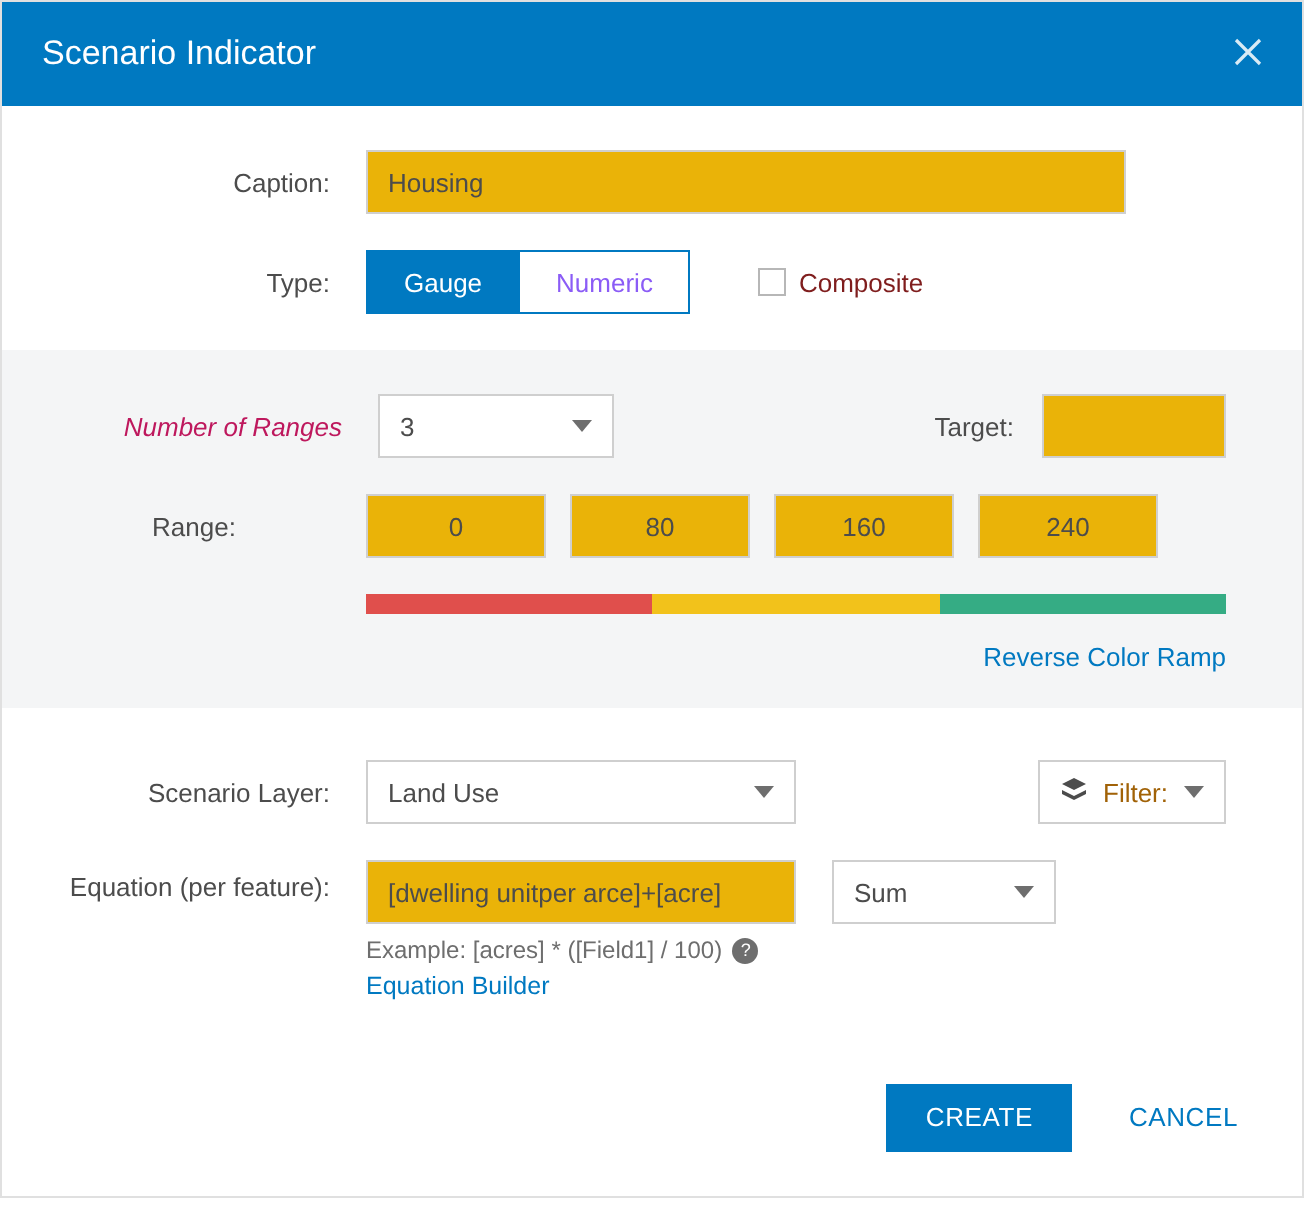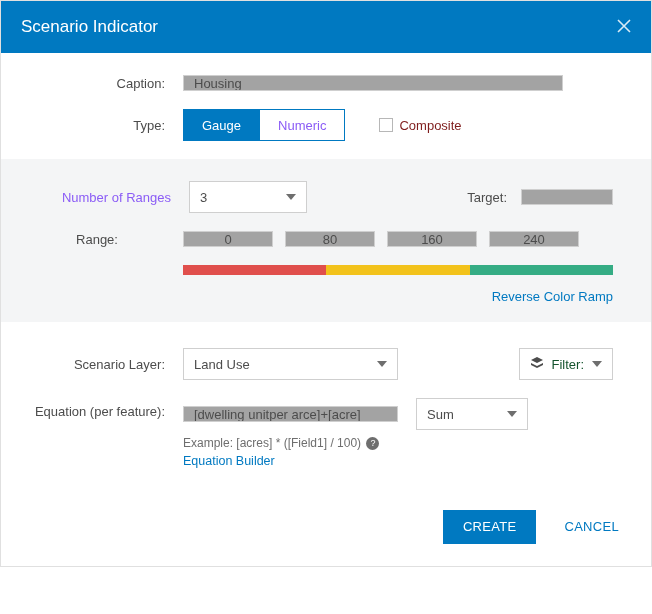--- a/index.html
+++ b/index.html
@@ -47,25 +47,25 @@
     text-align: right;
     color: #4c4c4c;
     padding-right: 18px;
     font-size: 13px;
     flex-shrink: 0;
   }
   .label.top { align-self: flex-start; padding-top: 6px; }
   .field { flex: 1; display: flex; align-items: center; gap: 10px; }
   input[type=text] {
     border: 1px solid #cfcfcf;
-    height: 16px;
+    height: 32px;
     padding: 0 10px;
     font-size: 13px;
     color: #4c4c4c;
-    background: #a3a3a3;
+    background: #eab308;
   }
   .caption-input { width: 100%; max-width: 380px; }
 
   .seg {
     display: inline-flex;
     border: 1px solid #0079c1;
     height: 32px;
     overflow: hidden;
   }
   .seg button {
@@ -83,21 +83,21 @@
   .checkbox {
     width: 14px; height: 14px; border:1px solid #b7b7b7; background:#fff;
   }
 
   .grey-panel {
     background: #f4f5f6;
     margin: 0 -38px 0 -22px;
     padding: 22px 38px 18px 22px;
   }
   .ranges-row { display:flex; align-items:center; gap: 18px; }
-  .ranges-row .label2 { color:#8b5cf6; width:148px; text-align:right; }
+  .ranges-row .label2 { color:#be185d; width:148px; text-align:right;font-style:italic; }
   .select {
     border:1px solid #cfcfcf; background:#fff; height:32px;
     display:inline-flex; align-items:center; padding:0 10px; gap:16px;
     cursor:pointer; color:#4c4c4c;
   }
   .select .caret, .caret { margin-left:auto; }
   .caret svg { display:block; }
   .target-wrap { margin-left:auto; display:flex; align-items:center; gap:14px;}
   .target-wrap .tl { color:#4c4c4c; }
   .target-input { width:92px; }
@@ -109,21 +109,21 @@
 
   .ramp { display:flex; height:10px; margin-top:18px; margin-left:160px;}
   .ramp div { flex:1; }
   .ramp .c0{ background:#e04f4c;} .ramp .c1{ background:#f2c21b;} .ramp .c2{ background:#35ac84;}
   .reverse { text-align:right; margin-top:14px; }
   .reverse a { color:#0079c1; text-decoration:none; cursor:pointer; font-size:13px;}
 
   .sel-wide { width:215px; justify-content:flex-end; }
   .filter-btn {
     border:1px solid #cfcfcf; background:#fff; height:32px;
-    display:inline-flex; align-items:center; padding:0 10px; gap:8px; cursor:pointer; color:#14532d;
+    display:inline-flex; align-items:center; padding:0 10px; gap:8px; cursor:pointer; color:#a16207;
   }
   .eq-input { width:215px; }
   .agg-sel { width:112px; justify-content:space-between;}
   .example { color:#6e6e6e; font-size:12px; margin-top:6px; margin-left:0;}
   .example .q {
     display:inline-flex; width:13px;height:13px;border-radius:50%;
     background:#6e6e6e;color:#fff;font-size:9px;align-items:center;justify-content:center;
     margin-left:2px; position:relative; top:-1px;
   }
   .eq-builder { margin-top:2px;}

